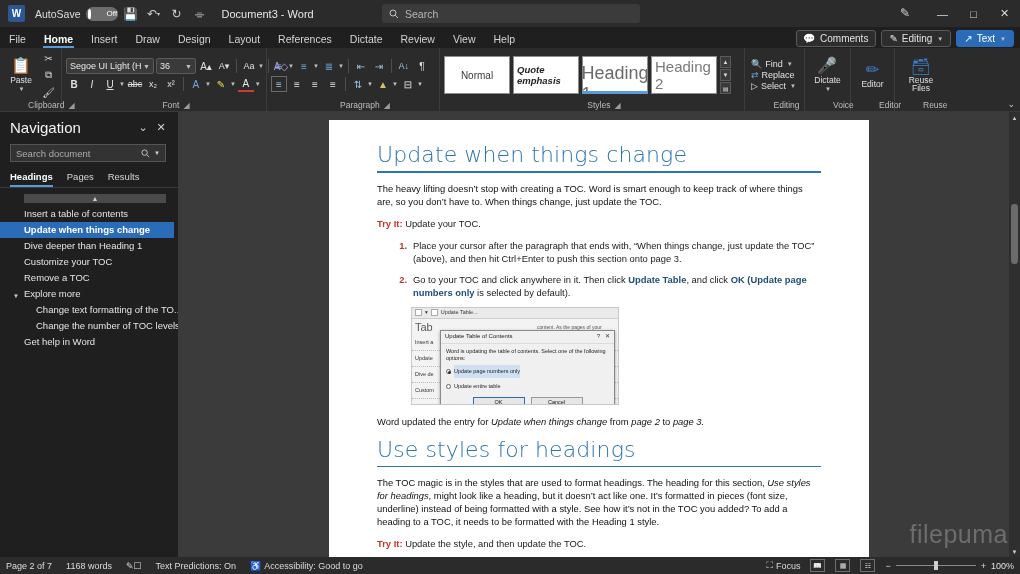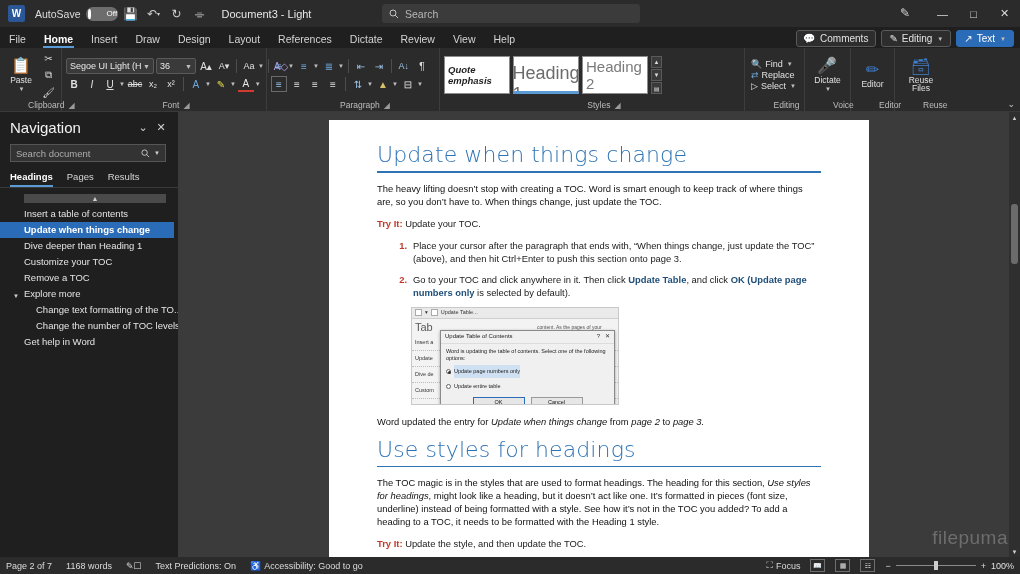--- a/index.html
+++ b/index.html
@@ -206,21 +206,21 @@
     display: flex; align-items: center; justify-content: center; color: #111; }
   .dbtn.def { border: 1px solid #2b6cb8; }
 
   
   .vscroll { position: absolute; right: 0; top: 0; width: 11px; height: 100%; background: #2f2f2f; }
   .vscroll .thumb { position: absolute; top: 92px; left: 2px; width: 7px; height: 60px; background: #6b6b6b; border-radius: 3px; }
   .vscroll .ar { position: absolute; left: 0; width: 11px; height: 11px; display: flex; align-items: center; justify-content: center; font-size: 6px; color: #cfcfcf; }
   .vscroll .ar.up { top: 0; } .vscroll .ar.dn { bottom: 0; }
 
   .watermark {
-    position: absolute; right: 12px; bottom: 8px; font-size: 19px; color: #6d6d6d;
+    position: absolute; right: 12px; bottom: 8px; font-size: 25px; color: #6d6d6d;
     letter-spacing: .5px; pointer-events: none;
   }
 
   
   .statusbar {
     height: 17px; flex: 0 0 17px; background: #2b2b2b; display: flex; align-items: center;
     font-size: 9px; color: #dcdcdc; padding: 0 6px; gap: 14px; position: relative;
   }
   .sb-item { display: flex; align-items: center; gap: 3px; white-space: nowrap; }
   .sb-right { position: absolute; right: 6px; display: flex; align-items: center; gap: 10px; }
@@ -243,21 +243,21 @@
         <span class="toggle">
           <span class="knob"></span>
           <span class="txt">Off</span>
         </span>
       </div>
       <div class="qicon">💾</div>
       <div class="qicon">↶<span style="font-size:6px">▾</span></div>
       <div class="qicon">↻</div>
       <div class="qicon">⌯</div>
     </div>
-    <div class="doctitle">Document3  -  Light</div>
+    <div class="doctitle">Document3  -  Word</div>
 
     <div class="searchwrap">
       <div class="searchbox">
         <span>
           <svg width="10" height="10" viewBox="0 0 10 10">
               <circle cx="4" cy="4" r="3" fill="none" stroke="#c5c5c5" stroke-width="1"></circle>
               <line x1="6.2" y1="6.2" x2="9" y2="9" stroke="#c5c5c5" stroke-width="1"></line>
             </svg>
         </span>
         <span class="ph">Search</span>
@@ -421,20 +421,21 @@
         </div>
       </div>
       <div class="group-label">
         <span>Paragraph</span><span class="dlg">◢</span>
       </div>
     </div>
 
     <div class="group" style="width:305px">
       <div class="group-body">
         <div class="gallery">
+          <div class="scard s1">Normal</div>
           <div class="scard s2">Quote emphasis</div>
           <div class="scard s3">Heading 1</div>
           <div class="scard s4">Heading 2</div>
           <div class="galarrows">
             <div class="galarrow">▲</div>
             <div class="galarrow">▼</div>
             <div class="galarrow">▤</div>
           </div>
         </div>
       </div>

